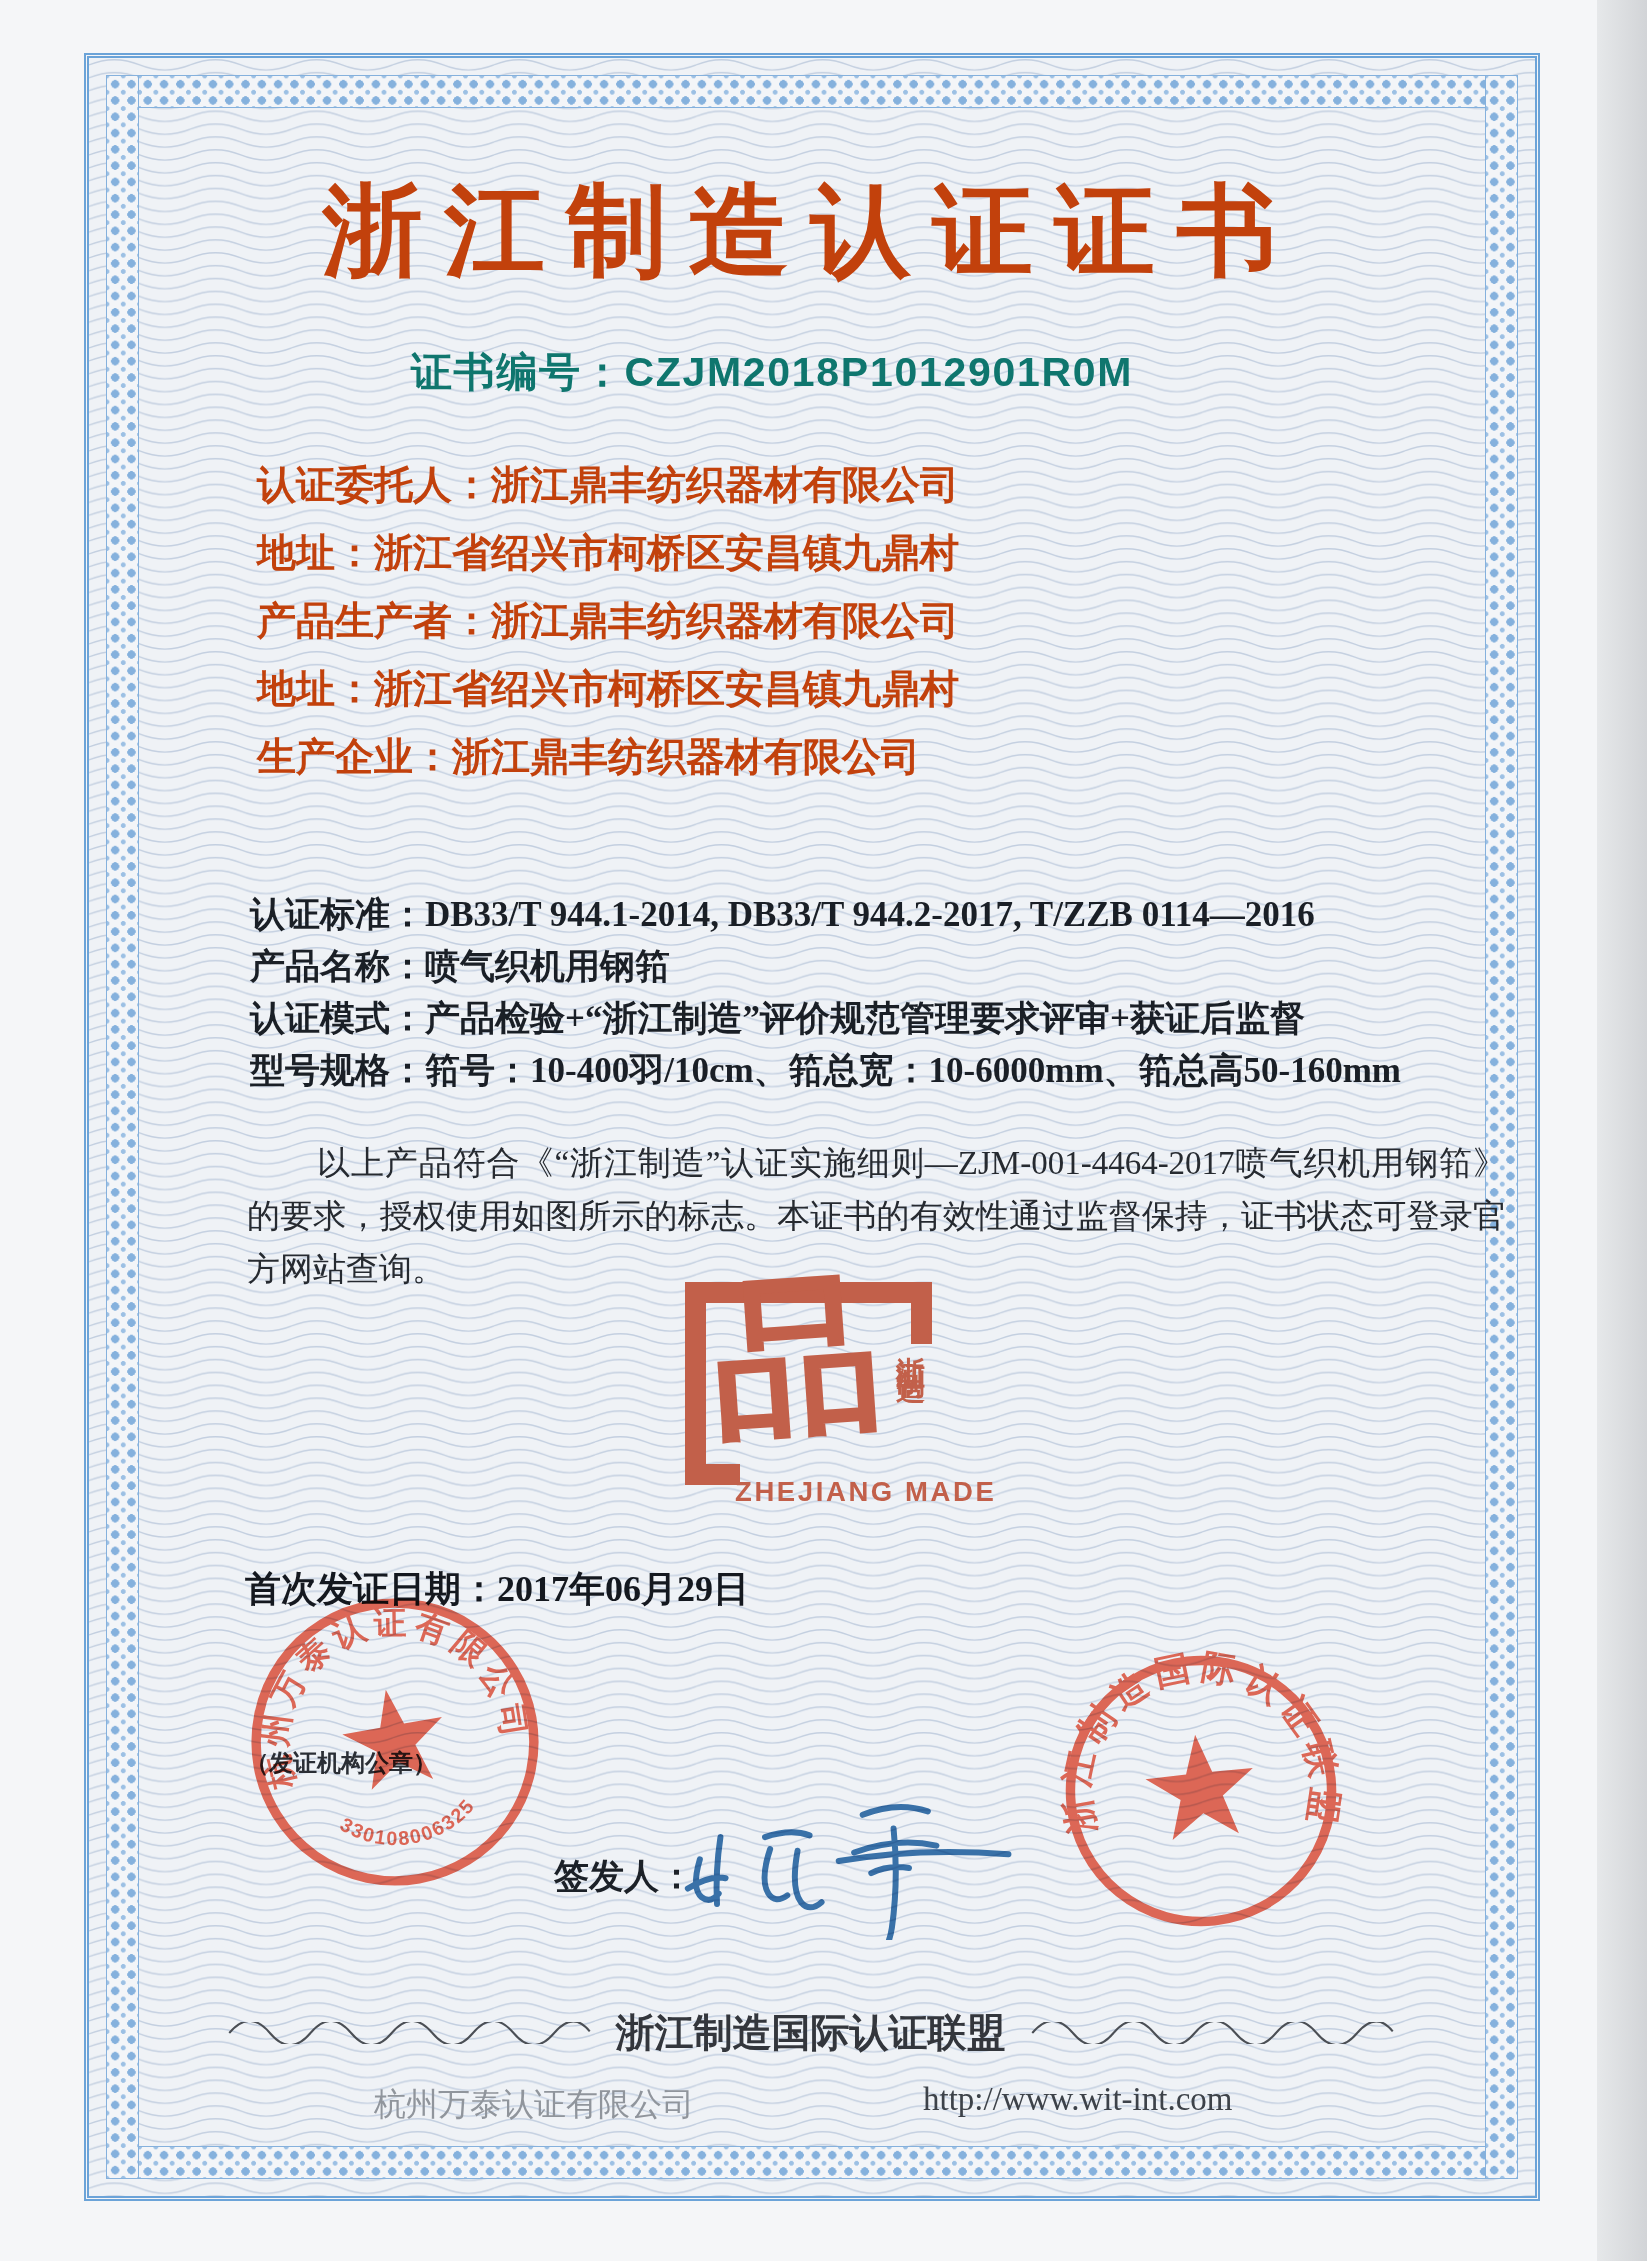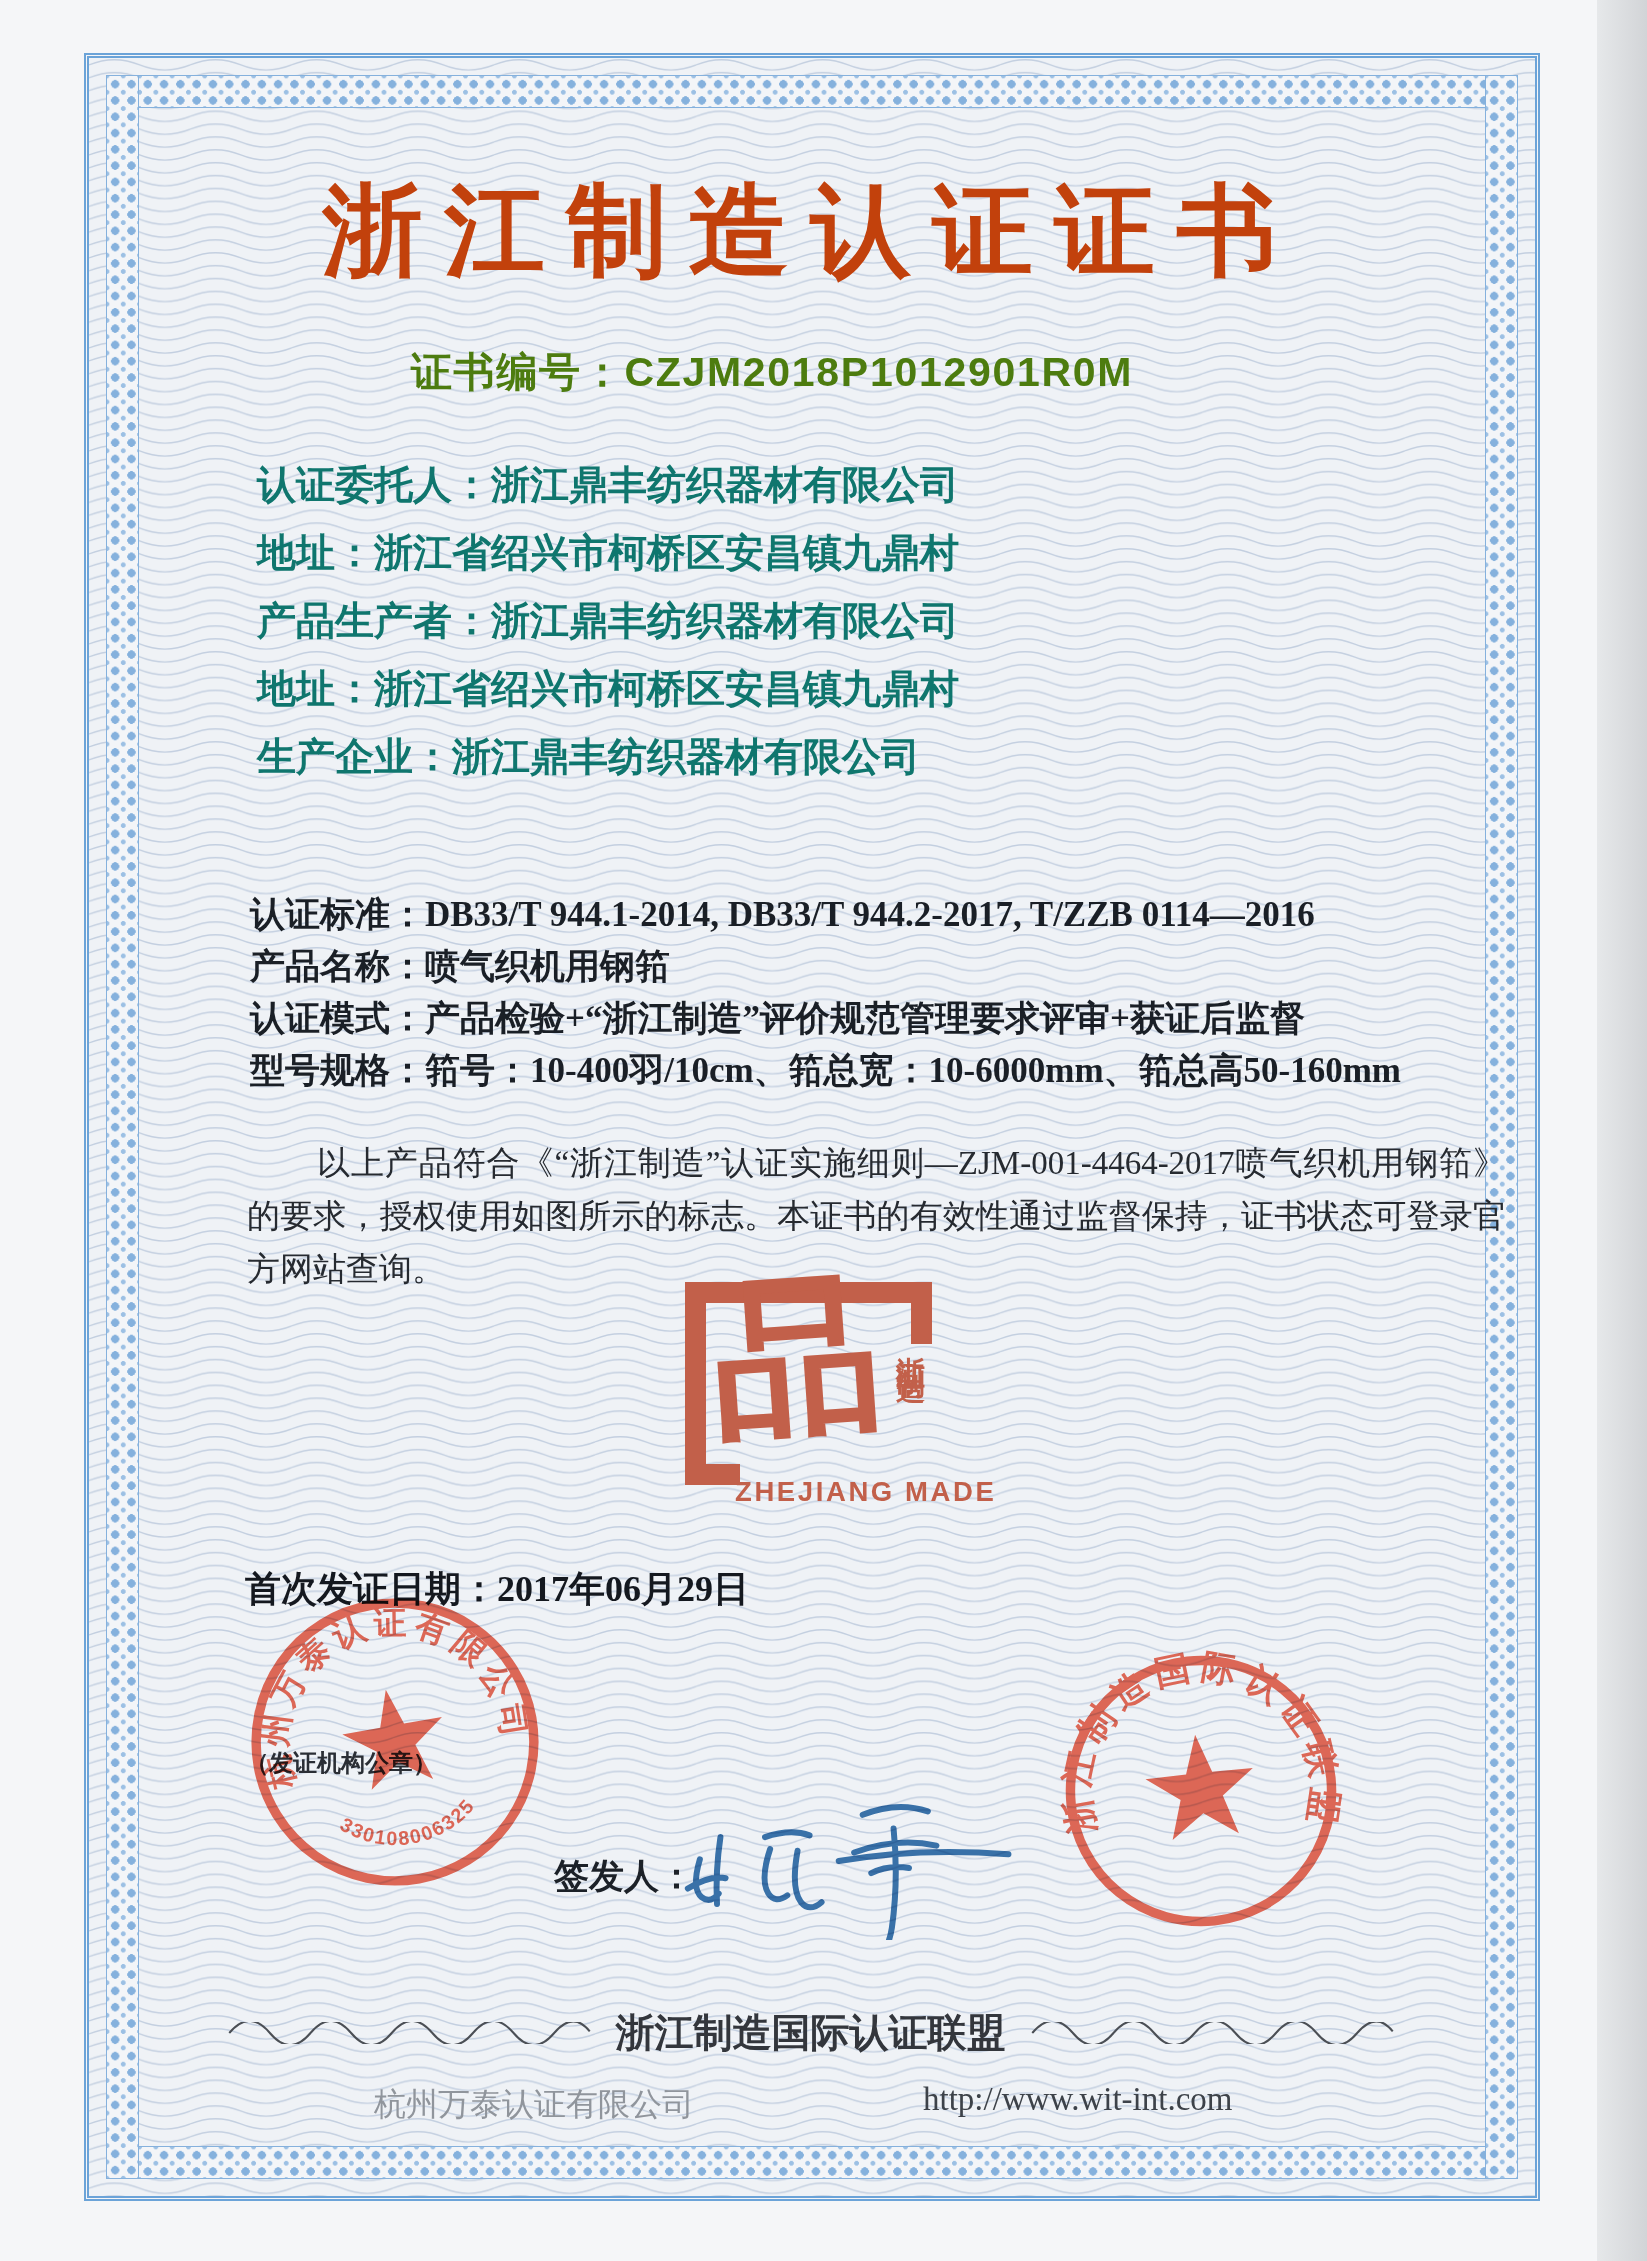--- a/index.html
+++ b/index.html
@@ -18,22 +18,22 @@
        background-size:16.3px 16.3px;background-position:0 0,8.1px 8.1px;}
   .orn-top{left:17px;right:17px;top:17px;height:33px;}
   .orn-bottom{left:17px;right:17px;bottom:17px;height:33px;}
   .orn-left{left:17px;top:17px;bottom:17px;width:33px;}
   .orn-right{right:17px;top:17px;bottom:17px;width:33px;}
 
   
   .title{left:0;top:165px;width:1621px;text-align:center;font-size:100px;font-weight:700;
          letter-spacing:22px;color:#c2410c;font-family:"DejaVu Serif",serif;}
   .certno{left:0;top:345px;width:1544px;text-align:center;font-size:41px;font-weight:700;
-          letter-spacing:1.7px;color:#4d7c0f;font-family:"Liberation Sans",sans-serif;}
-  .info{left:257px;top:451px;font-size:39px;font-weight:700;line-height:68px;color:#0f766e;}
+          letter-spacing:1.7px;color:#0f766e;font-family:"Liberation Sans",sans-serif;}
+  .info{left:257px;top:451px;font-size:39px;font-weight:700;line-height:68px;color:#c2410c;}
   .spec{left:250px;top:889px;font-size:35px;font-weight:600;line-height:52px;color:#1a1f26;}
   .statement{left:247px;top:1137px;width:1259px;font-size:33px;line-height:53px;
              text-indent:70px;text-align:justify;color:#262a30;font-weight:500;}
   .dates{left:245px;top:1563px;font-size:36px;font-weight:600;line-height:52px;color:#14181f;}
   .sealnote{left:245px;top:1747px;font-size:24px;font-weight:600;color:#2a2e35;}
   .issuer-label{left:554px;top:1853px;font-size:35px;font-weight:600;color:#1c2128;}
 
   
   .logo{left:685px;top:1282px;width:247px;height:233px;}
   .logo .bar{position:absolute;background:#c2604a;}

